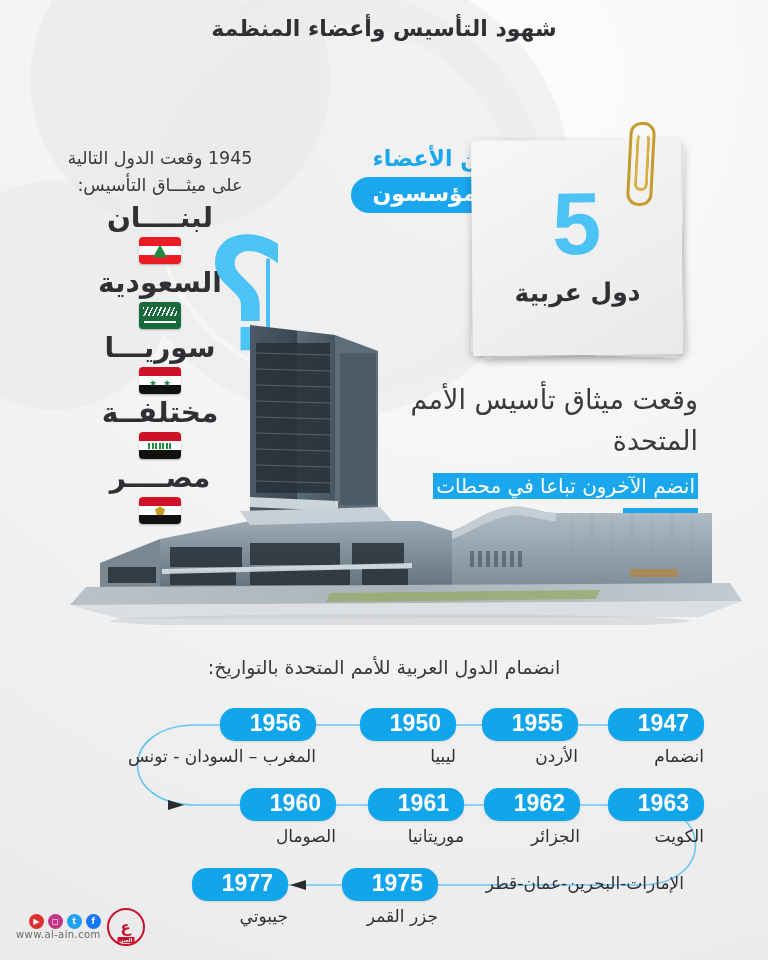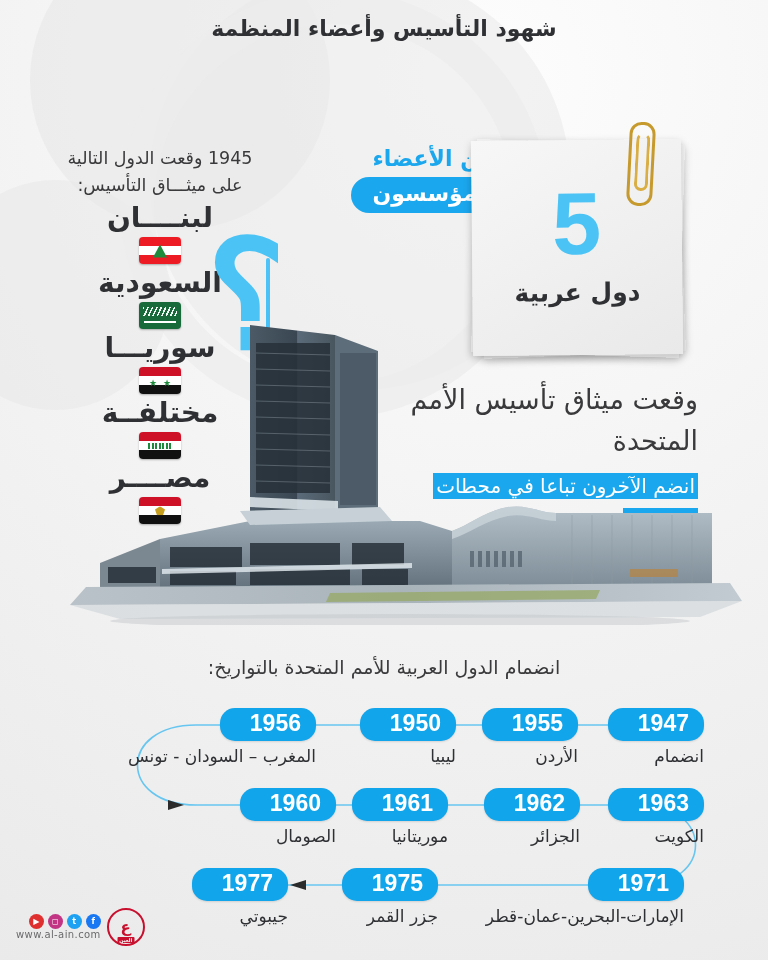--- a/index.html
+++ b/index.html
@@ -401,31 +401,30 @@
     </div>
 
     <div class="node" style="right:64px;top:88px;">
       <div class="year">1963</div>
       <div class="cname">الكويت</div>
     </div>
     <div class="node" style="right:188px;top:88px;">
       <div class="year">1962</div>
       <div class="cname">الجزائر</div>
     </div>
-    <div class="node" style="right:320px;top:88px;">
+    <div class="node" style="right:304px;top:88px;">
       <div class="year">1961</div>
       <div class="cname">موريتانيا</div>
     </div>
     <div class="node" style="right:432px;top:88px;">
       <div class="year">1960</div>
       <div class="cname">الصومال</div>
     </div>
 
     <div class="node" style="right:84px;top:168px;">
-      <div class="year">1971</div>
       <div class="cname">الإمارات-البحرين-عمان-قطر</div>
     </div>
     <div class="node" style="right:330px;top:168px;">
       <div class="year">1975</div>
       <div class="cname">جزر القمر</div>
     </div>
     <div class="node" style="right:480px;top:168px;">
       <div class="year">1977</div>
       <div class="cname">جيبوتي</div>
     </div>

